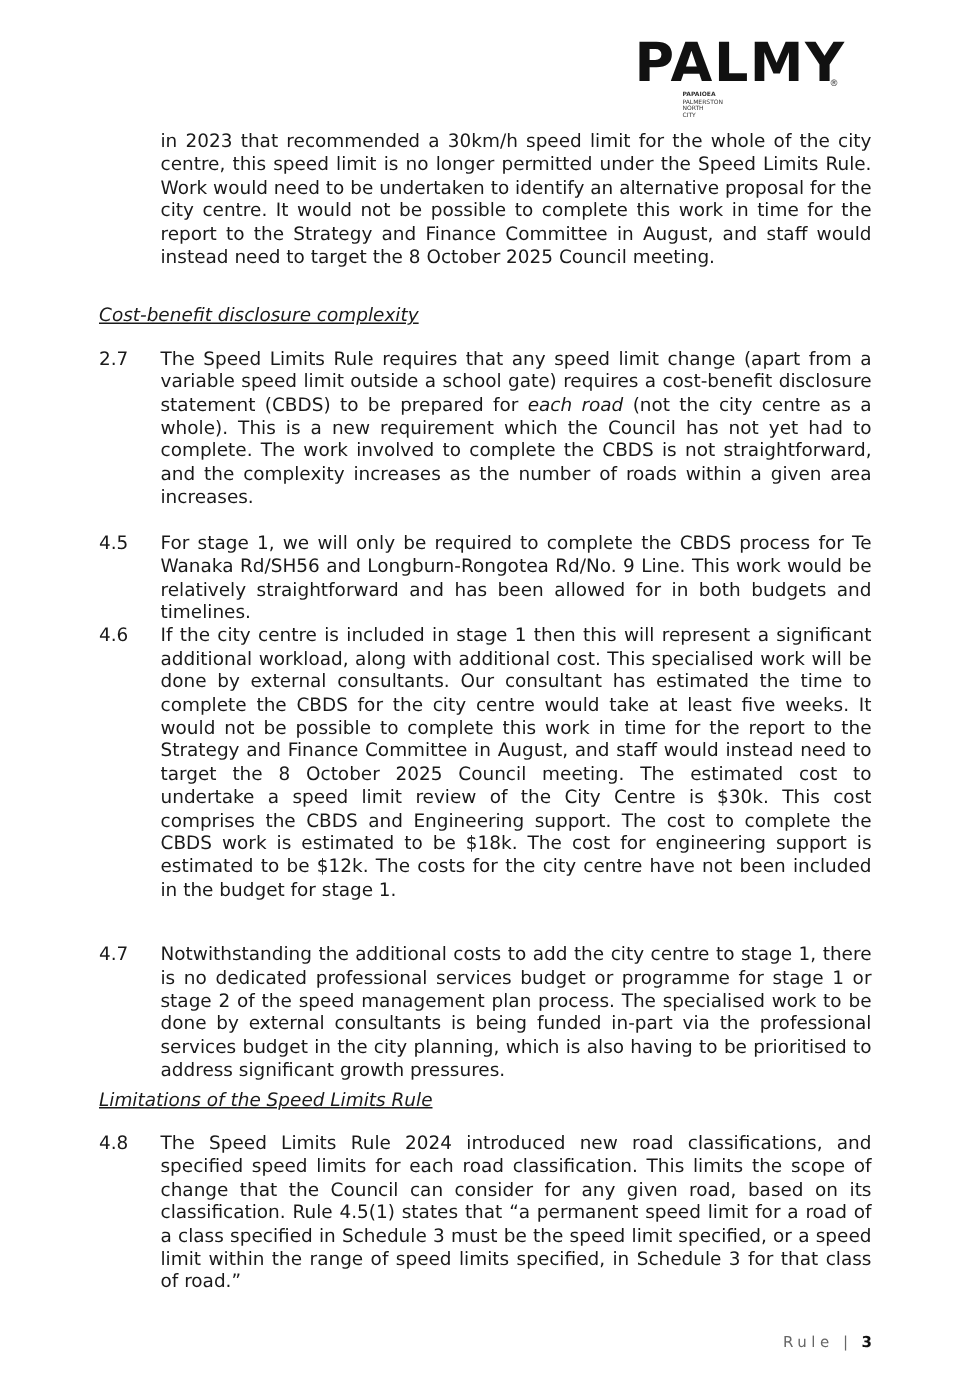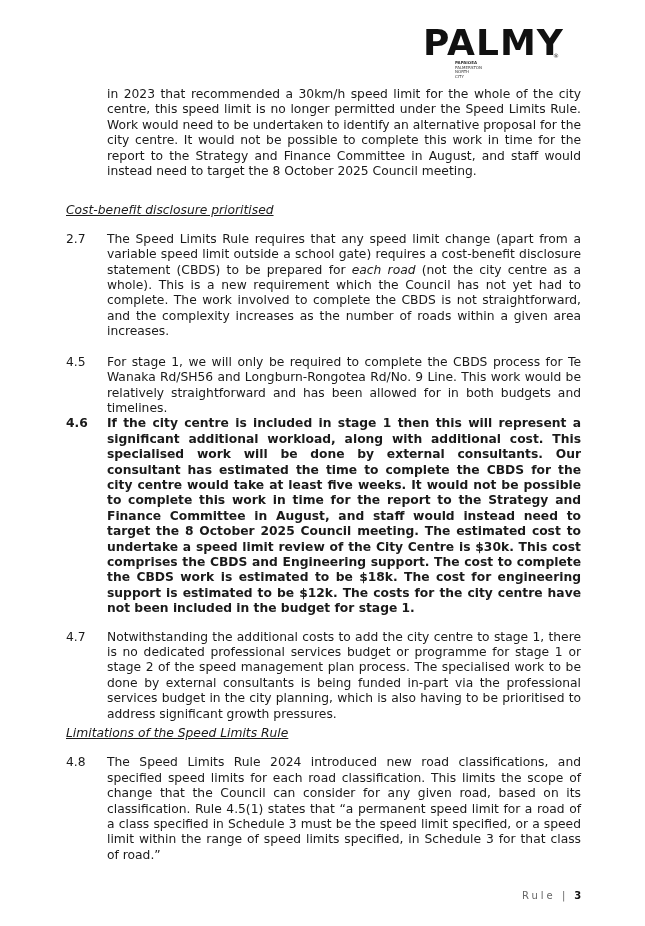--- a/index.html
+++ b/index.html
@@ -31,33 +31,33 @@
     <div>PAPAIOEA</div>
     <div>PALMERSTON</div>
     <div>NORTH</div>
     <div>CITY</div>
   </div>
 </div>
 
 <div class="content">
   <p class="para-cont" style="margin:0 0 24px 41px;">in 2023 that recommended a 30km/h speed limit for the whole of the city centre, this speed limit is no longer permitted under the Speed Limits Rule. Work would need to be undertaken to identify an alternative proposal for the city centre.  It would not be possible to complete this work in time for the report to the Strategy and Finance Committee in August, and staff would instead need to target the 8 October 2025 Council meeting.</p>
 
-  <p class="heading" style="margin:0 0 13px 0;">Cost-benefit disclosure prioritised</p>
+  <p class="heading" style="margin:0 0 13px 0;">Cost-benefit disclosure complexity</p>
 
   <div class="item" style="margin-bottom:15px;">
     <span class="num">2.7</span>
     <span class="txt"><span>The Speed Limits Rule requires that any speed limit change (apart from a variable speed limit outside a school gate) requires a cost-benefit disclosure statement (CBDS) to be prepared for </span><em>each road</em><span> (not the city centre as a whole).  This is a new requirement which the Council has not yet had to complete.  The work involved to complete the CBDS is not straightforward, and the complexity increases as the number of roads within a given area increases.</span></span>
   </div>
 
   <div class="item" style="">
     <span class="num">4.5</span>
     <span class="txt">For stage 1, we will only be required to complete the CBDS process for Te Wanaka Rd/SH56 and Longburn-Rongotea Rd/No. 9 Line.  This work would be relatively straightforward and has been allowed for in both budgets and timelines.</span>
   </div>
 
-  <div class="item" style="margin-bottom:13px;font-weight:bold;">
+  <div class="item" style="margin-bottom:28px;">
     <span class="num">4.6</span>
     <span class="txt">If the city centre is included in stage 1 then this will represent a significant additional workload, along with additional cost.  This specialised work will be done by external consultants. Our consultant has estimated the time to complete the CBDS for the city centre would take at least five weeks.  It would not be possible to complete this work in time for the report to the Strategy and Finance Committee in August, and staff would instead need to target the 8 October 2025 Council meeting.  The estimated cost to undertake a speed limit review of the City Centre is $30k. This cost comprises the CBDS and Engineering support. The cost to complete the CBDS work is estimated to be $18k. The cost for engineering support is estimated to be $12k. The costs for the city centre have not been included in the budget for stage 1.</span>
   </div>
 
   <div class="item" style="margin-bottom:4px;">
     <span class="num">4.7</span>
     <span class="txt">Notwithstanding the additional costs to add the city centre to stage 1, there is no dedicated professional services budget or programme for stage 1 or stage 2 of the speed management plan process. The specialised work to be done by external consultants is being funded in-part via the professional services budget in the city planning, which is also having to be prioritised to address significant growth pressures.</span>
   </div>
 
   <p class="heading" style="margin:0 0 14px 0;">Limitations of the Speed Limits Rule</p>

